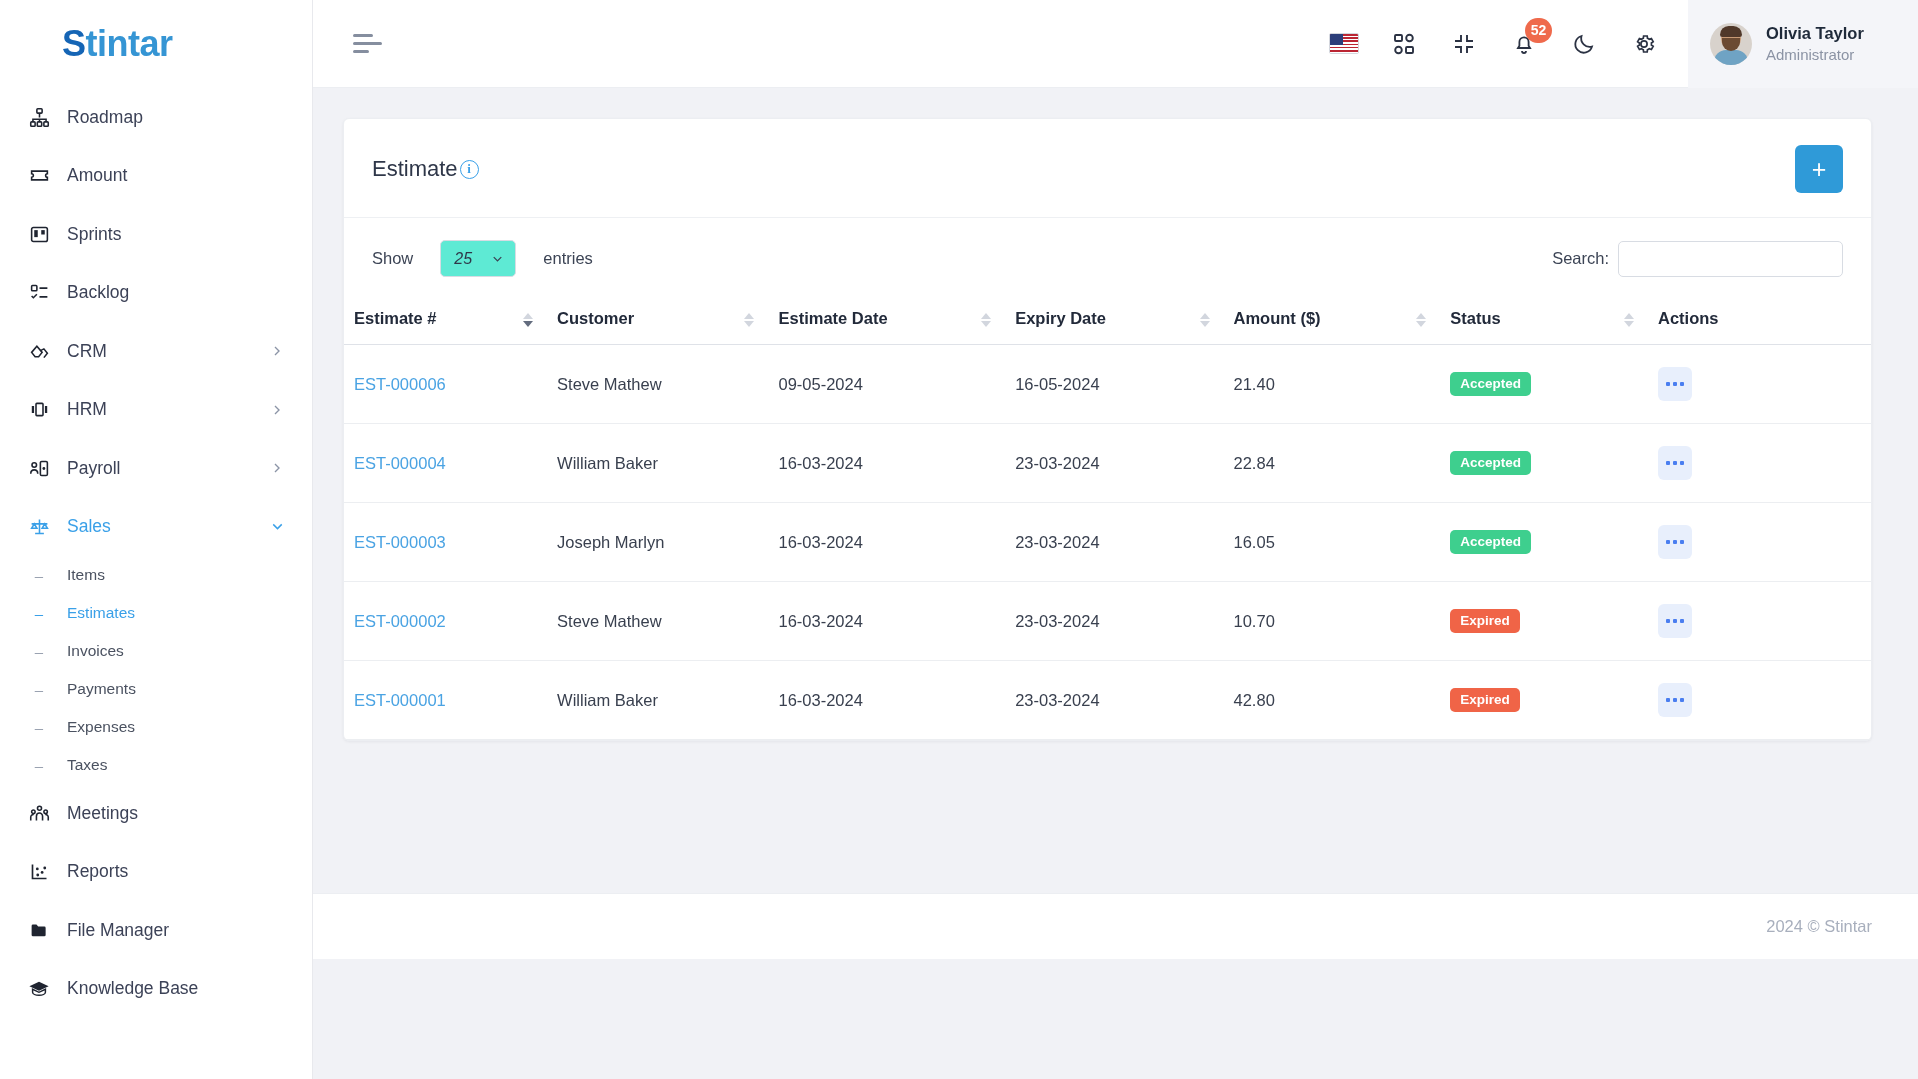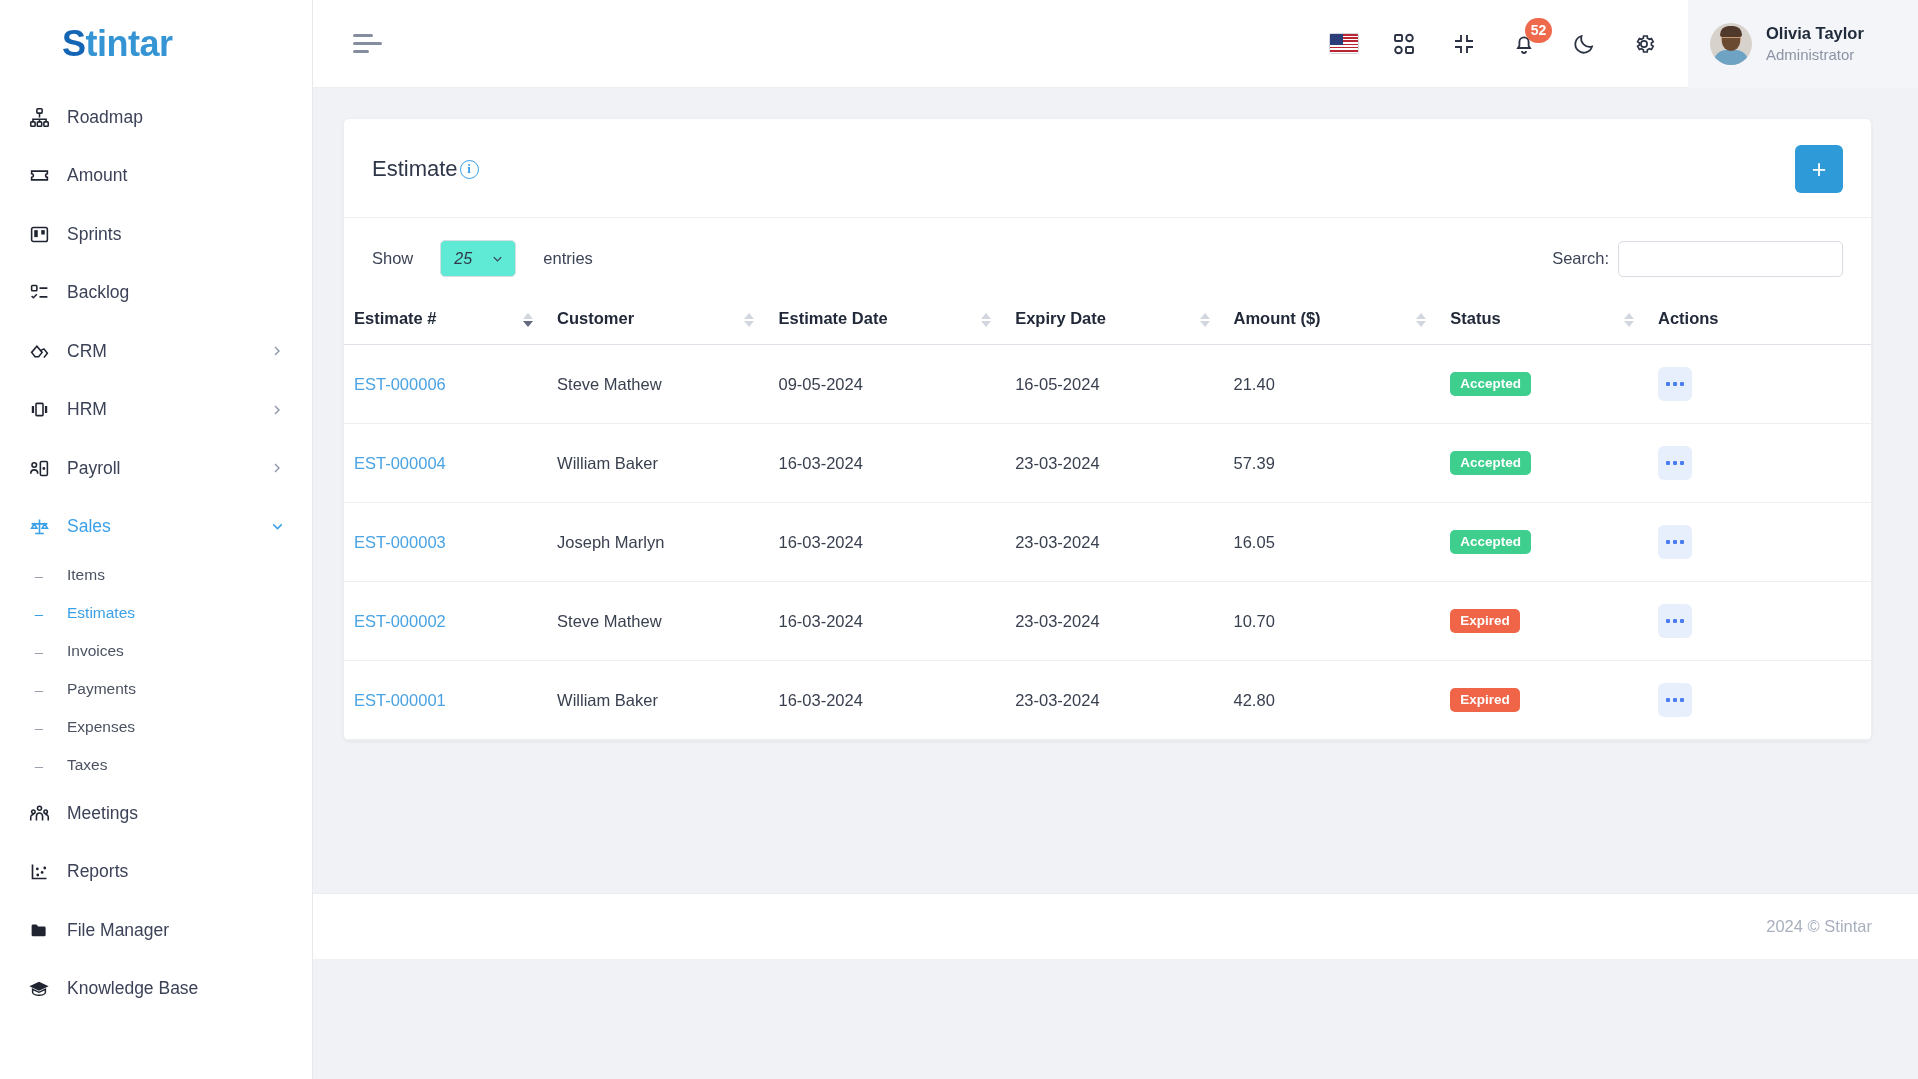--- a/index.html
+++ b/index.html
@@ -653,21 +653,21 @@
                     <i></i>
                     <i></i>
                     <i></i>
                   </button></td>
             </tr>
             <tr>
               <td><a class="est-link">EST-000004</a></td>
               <td>William Baker</td>
               <td>16-03-2024</td>
               <td>23-03-2024</td>
-              <td>57.39</td>
+              <td>22.84</td>
               <td><span class="pill accepted">Accepted</span></td>
               <td><button class="act-btn">
                     <i></i>
                     <i></i>
                     <i></i>
                   </button></td>
             </tr>
             <tr>
               <td><a class="est-link">EST-000003</a></td>
               <td>Joseph Marlyn</td>

